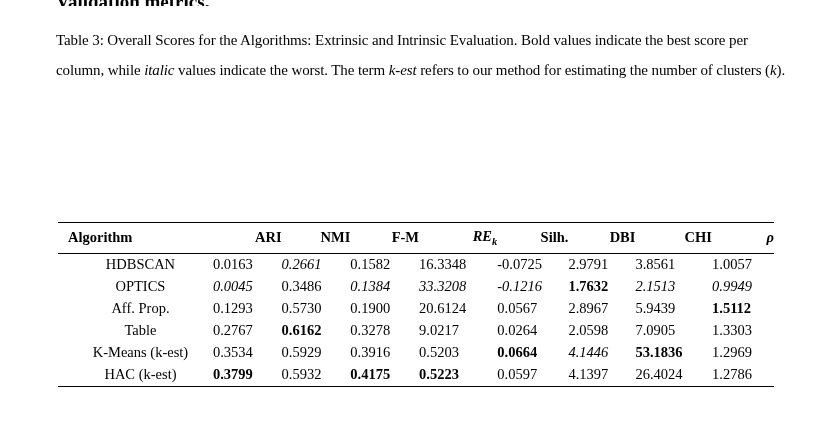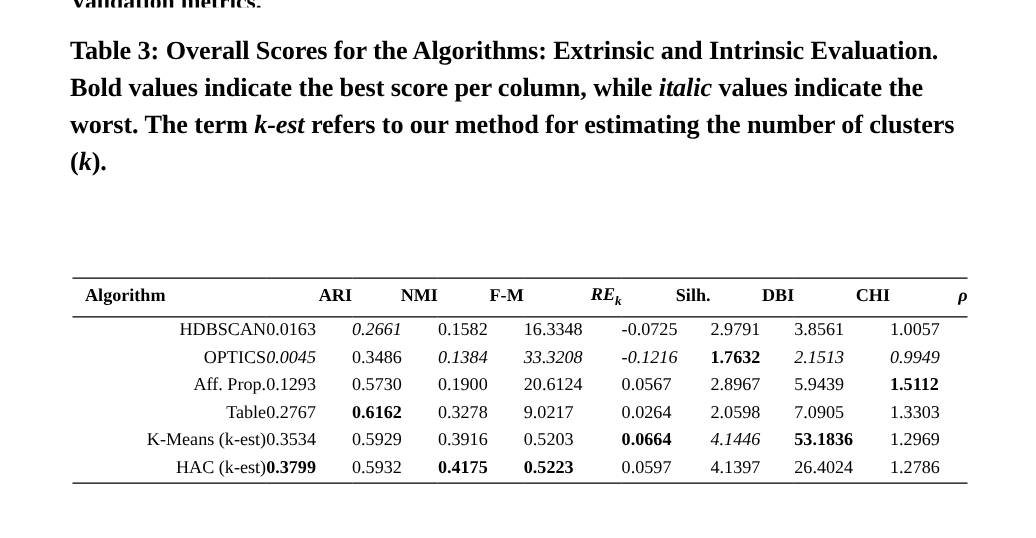--- a/index.html
+++ b/index.html
@@ -31,22 +31,22 @@
     overflow: hidden;
     height: 14px;
     line-height: 19px;
   }
   .caption {
     position: absolute;
     top: 26px;
     left: 56px;
     width: 730px;
     font-family: "Liberation Serif", serif;
-    font-weight: bold;
-    font-size: 21px;
+    font-weight: normal;
+    font-size: 15px;
     line-height: 29.5px;
     letter-spacing: -0.1px;
   }
   .caption .it {
     font-style: italic;
   }
   .table-wrap {
     position: absolute;
     top: 222px;
     left: 58px;
@@ -67,21 +67,21 @@
   table.scores thead th.algo-head {
     text-align: left;
     padding-left: 10px;
   }
   table.scores tbody td {
     padding: 2.5px 0 2.5px 0;
     text-align: left;
     white-space: nowrap;
   }
   table.scores tbody td.algo-cell {
-    text-align: right;
+    text-align: center;
     padding-left: 10px;
   }
   .rule-top {
     border-top: 1.6px solid #000;
   }
   .rule-mid {
     border-top: 0.9px solid #000;
   }
   .rule-bot {
     border-bottom: 1.6px solid #000;

